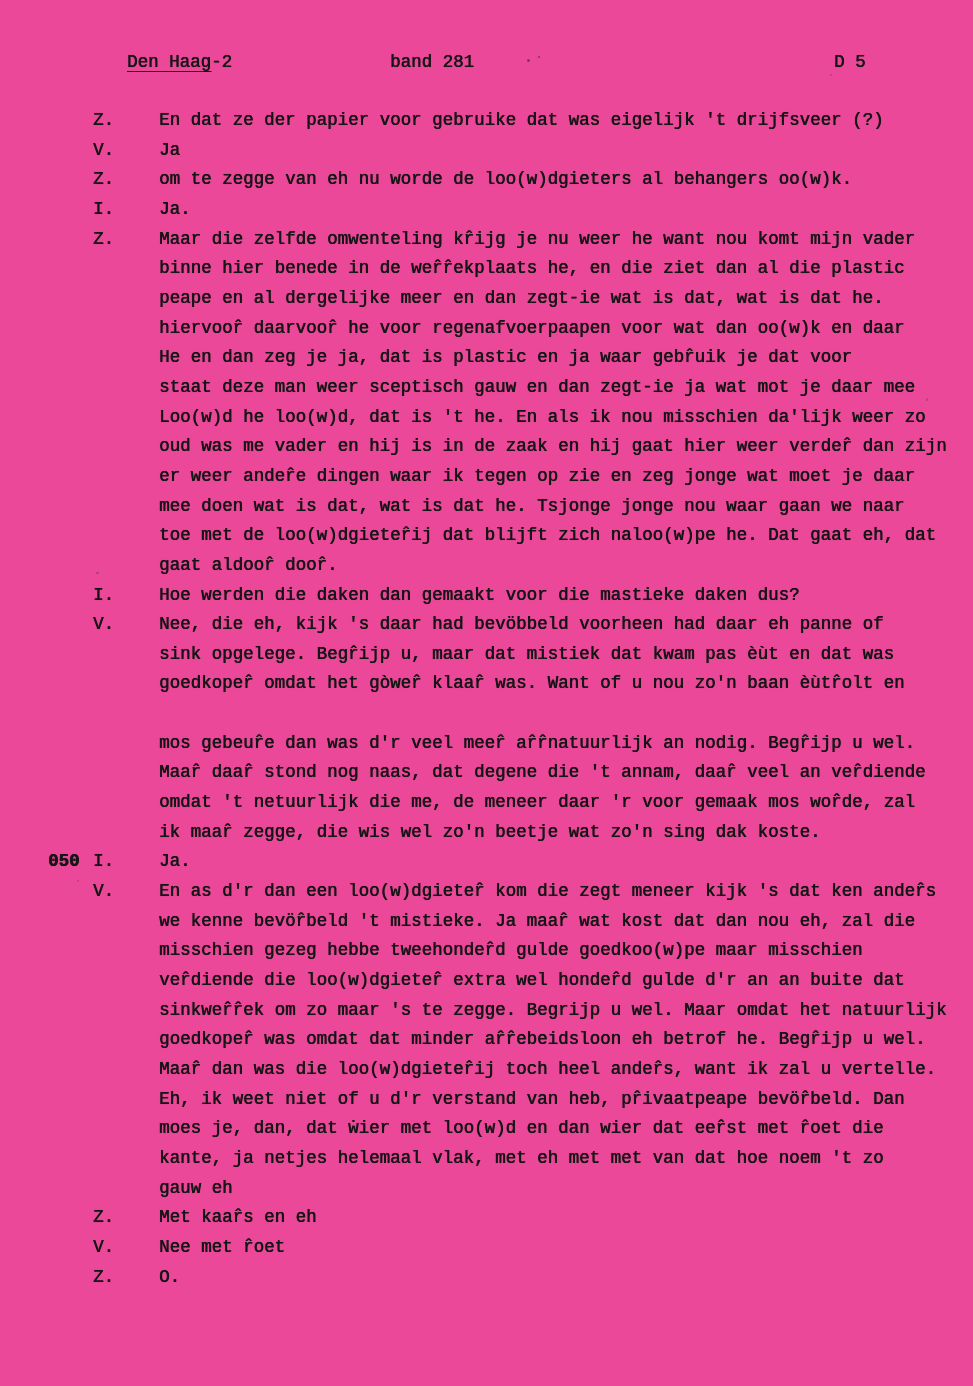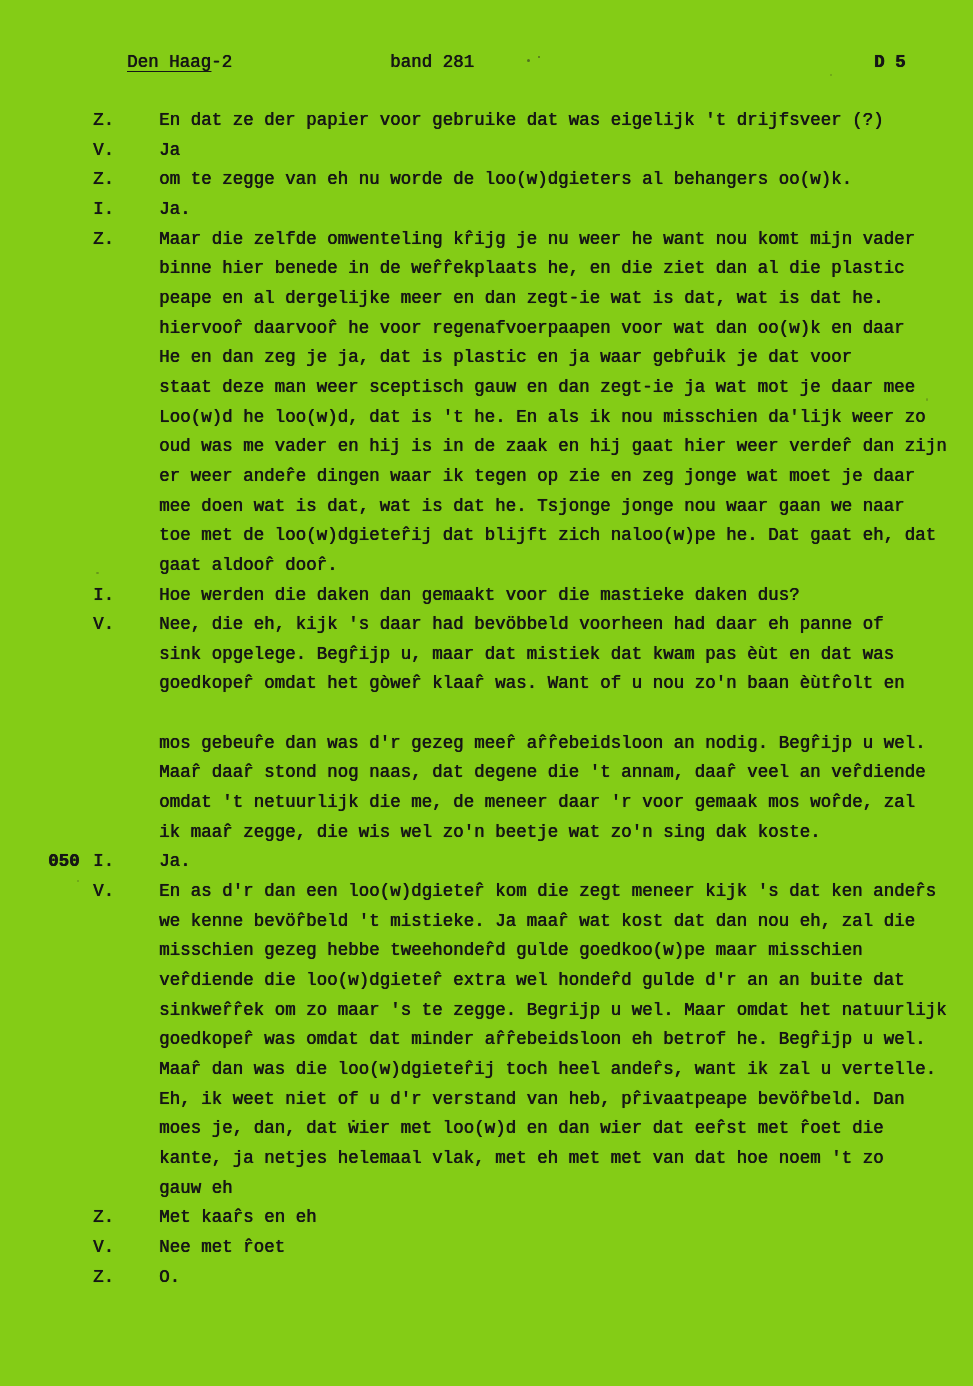--- a/index.html
+++ b/index.html
@@ -5,39 +5,39 @@
   html, body {
     margin: 0;
     padding: 0;
     background: #e8e8e8;
   }
   .page {
     position: relative;
     width: 973px;
     height: 1386px;
     margin: 0 auto;
-    background: #84cc16;
+    background: #ec4899;
     overflow: hidden;
     font-family: "Liberation Mono", "DejaVu Sans Mono", monospace;
     font-size: 17.5px;
     color: #161616;
     
     text-shadow: 0.45px 0 0 currentColor, 0 0 0.7px rgba(20,20,20,0.55);
   }
   .header {
     position: absolute;
     top: 52px;
     left: 0;
     width: 100%;
     height: 30px;
   }
   .header-left   { position: absolute; left: 127px; top: 0; white-space: pre; }
   .header-left .u { text-decoration: underline; text-underline-offset: 4px; }
   .header-center { position: absolute; left: 390px; top: 0; white-space: pre; }
-  .header-right  { position: absolute; left: 874px; top: 0; white-space: pre; font-weight: bold; }
+  .header-right  { position: absolute; left: 834px; top: 0; white-space: pre; }
 
   .lines {
     position: absolute;
     top: 106px;
     left: 0;
     width: 973px;
   }
   .line {
     display: flex;
     height: 29.66px;
@@ -97,21 +97,21 @@
       <div class="line"><span class="margin"></span><span class="label"></span><span class="text">oud was me vader en hij is in de zaak en hij gaat hier weer verder̂ dan zijn</span></div>
       <div class="line"><span class="margin"></span><span class="label"></span><span class="text">er weer ander̂e dingen waar ik tegen op zie en zeg jonge wat moet je daar</span></div>
       <div class="line"><span class="margin"></span><span class="label"></span><span class="text">mee doen wat is dat, wat is dat he. Tsjonge jonge nou waar gaan we naar</span></div>
       <div class="line"><span class="margin"></span><span class="label"></span><span class="text">toe met de loo(w)dgieter̂ij dat blijft zich naloo(w)pe he. Dat gaat eh, dat</span></div>
       <div class="line"><span class="margin"></span><span class="label"></span><span class="text">gaat aldoor̂ door̂.</span></div>
       <div class="line"><span class="margin"></span><span class="label">I.</span><span class="text">Hoe werden die daken dan gemaakt voor die mastieke daken dus?</span></div>
       <div class="line"><span class="margin"></span><span class="label">V.</span><span class="text">Nee, die eh, kijk 's daar had bevöbbeld voorheen had daar eh panne of</span></div>
       <div class="line"><span class="margin"></span><span class="label"></span><span class="text">sink opgelege. Begr̂ijp u, maar dat mistiek dat kwam pas èùt en dat was</span></div>
       <div class="line"><span class="margin"></span><span class="label"></span><span class="text">goedkoper̂ omdat het gòwer̂ klaar̂ was. Want of u nou zo'n baan èùtr̂olt en</span></div>
       <div class="line"><span class="margin"></span><span class="label"></span></div>
-      <div class="line"><span class="margin"></span><span class="label"></span><span class="text">mos gebeur̂e dan was d'r gezeg meer̂ ar̂r̂ebeidsloon an nodig. Begr̂ijp u wel.</span></div>
+      <div class="line"><span class="margin"></span><span class="label"></span><span class="text">mos gebeur̂e dan was d'r veel meer̂ ar̂r̂natuurlijk an nodig. Begr̂ijp u wel.</span></div>
       <div class="line"><span class="margin"></span><span class="label"></span><span class="text">Maar̂ daar̂ stond nog naas, dat degene die 't annam, daar̂ veel an ver̂diende</span></div>
       <div class="line"><span class="margin"></span><span class="label"></span><span class="text">omdat 't netuurlijk die me, de meneer daar 'r voor gemaak mos wor̂de, zal</span></div>
       <div class="line"><span class="margin"></span><span class="label"></span><span class="text">ik maar̂ zegge, die wis wel zo'n beetje wat zo'n sing dak koste.</span></div>
       <div class="line"><span class="margin">050</span><span class="label">I.</span><span class="text">Ja.</span></div>
       <div class="line"><span class="margin"></span><span class="label">V.</span><span class="text">En as d'r dan een loo(w)dgieter̂ kom die zegt meneer kijk 's dat ken ander̂s</span></div>
       <div class="line"><span class="margin"></span><span class="label"></span><span class="text">we kenne bevör̂beld 't mistieke. Ja maar̂ wat kost dat dan nou eh, zal die</span></div>
       <div class="line"><span class="margin"></span><span class="label"></span><span class="text">misschien gezeg hebbe tweehonder̂d gulde goedkoo(w)pe maar misschien</span></div>
       <div class="line"><span class="margin"></span><span class="label"></span><span class="text">ver̂diende die loo(w)dgieter̂ extra wel honder̂d gulde d'r an an buite dat</span></div>
       <div class="line"><span class="margin"></span><span class="label"></span><span class="text">sinkwer̂r̂ek om zo maar 's te zegge. Begrijp u wel. Maar omdat het natuurlijk</span></div>
       <div class="line"><span class="margin"></span><span class="label"></span><span class="text">goedkoper̂ was omdat dat minder ar̂r̂ebeidsloon eh betrof he. Begr̂ijp u wel.</span></div>

